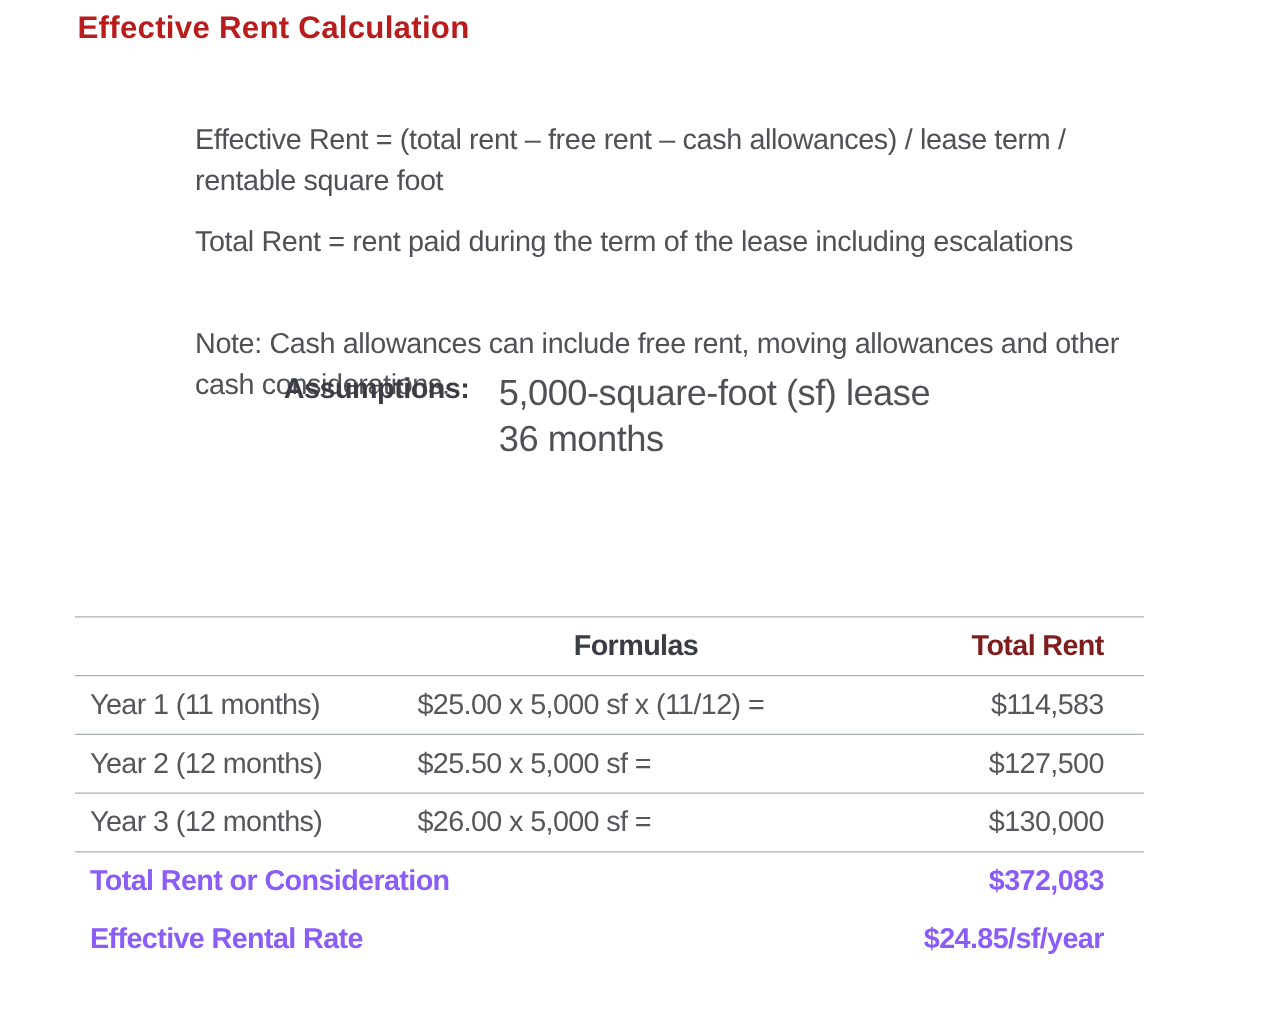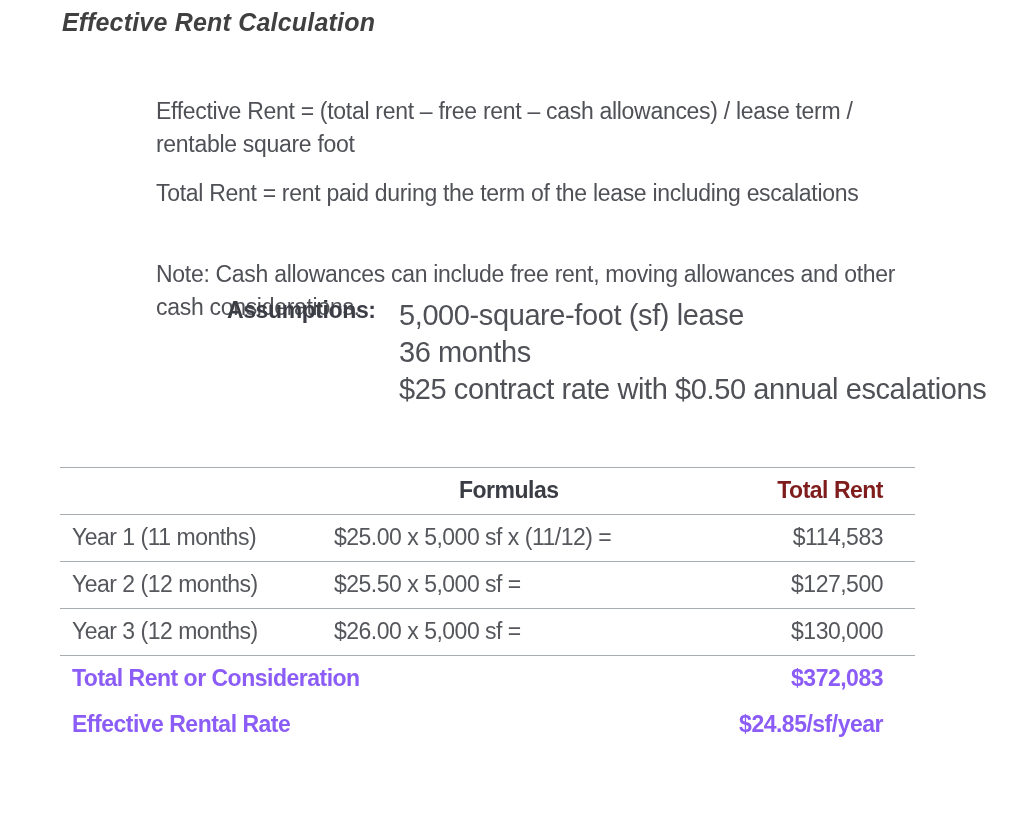--- a/index.html
+++ b/index.html
@@ -2,21 +2,21 @@
 <html><head>
 <meta charset="utf-8">
 <style>
   html, body { margin: 0; padding: 0; background: #ffffff; }
   body {
     width: 1024px; height: 820px; position: relative; overflow: hidden;
     font-family: "Liberation Sans", sans-serif; color: #4a4c52;
   }
   .title {
     position: absolute; left: 62px; top: 8px;
-    font-size: 25px; font-weight: bold; font-style: italic; color: #404040;
+    font-size: 25px; font-weight: bold; color: #b91c1c;
     letter-spacing: 0.2px;
   }
   .para {
     position: absolute; left: 156px; width: 740px;
     font-size: 23px; line-height: 33px; color: #4f5157;
     letter-spacing: -0.3px;
     margin-top: 46px;
   }
   .p1 { top: 49px; }
   .p2 { top: 131px; }
@@ -24,21 +24,21 @@
   .assump-label {
     position: absolute; left: 227px; top: 297px;
     font-size: 23px; font-weight: bold; color: #3b3d45; letter-spacing: -0.4px;
   }
   .assump-list {
     position: absolute; left: 399px; top: 297px;
     font-size: 29px; line-height: 37px; color: #4f5157; letter-spacing: -0.4px;
   }
   .assump-list div { height: 37px; }
   .table {
-    position: absolute; left: 60px; top: 467px; width: 855px; text-decoration: underline;
+    position: absolute; left: 60px; top: 493px; width: 855px; text-decoration: underline;
   }
   .rule { height: 0; border-top: 1.5px solid #a7adb0; }
   .row {
     position: relative; height: 46px; font-size: 23px; color: #55575c;
     letter-spacing: -0.5px;
   }
   .row span { position: absolute; top: 9px; white-space: nowrap; }
   .c-label { left: 12px; }
   .c-formula { left: 274px; }
   .c-total { right: 32px; text-align: right; }
@@ -52,21 +52,20 @@
 <div class="title">Effective Rent Calculation</div>
 
 <div class="para p1">Effective Rent = (total rent – free rent – cash allowances) / lease term / rentable square foot</div>
 <div class="para p2">Total Rent = rent paid during the term of the lease including escalations</div>
 <div class="para p3">Note: Cash allowances can include free rent, moving allowances and other cash considerations.</div>
 
 <div class="assump-label">Assumptions:</div>
 <div class="assump-list">
   <div>5,000-square-foot (sf) lease</div>
   <div>36 months</div>
-  <div>$25 contract rate with $0.50 annual escalations</div>
 </div>
 
 <div class="table">
   <div class="rule"></div>
   <div class="row header">
     <span class="c-formula-h">Formulas</span>
     <span class="c-total">Total Rent</span>
   </div>
   <div class="rule"></div>
   <div class="row">

